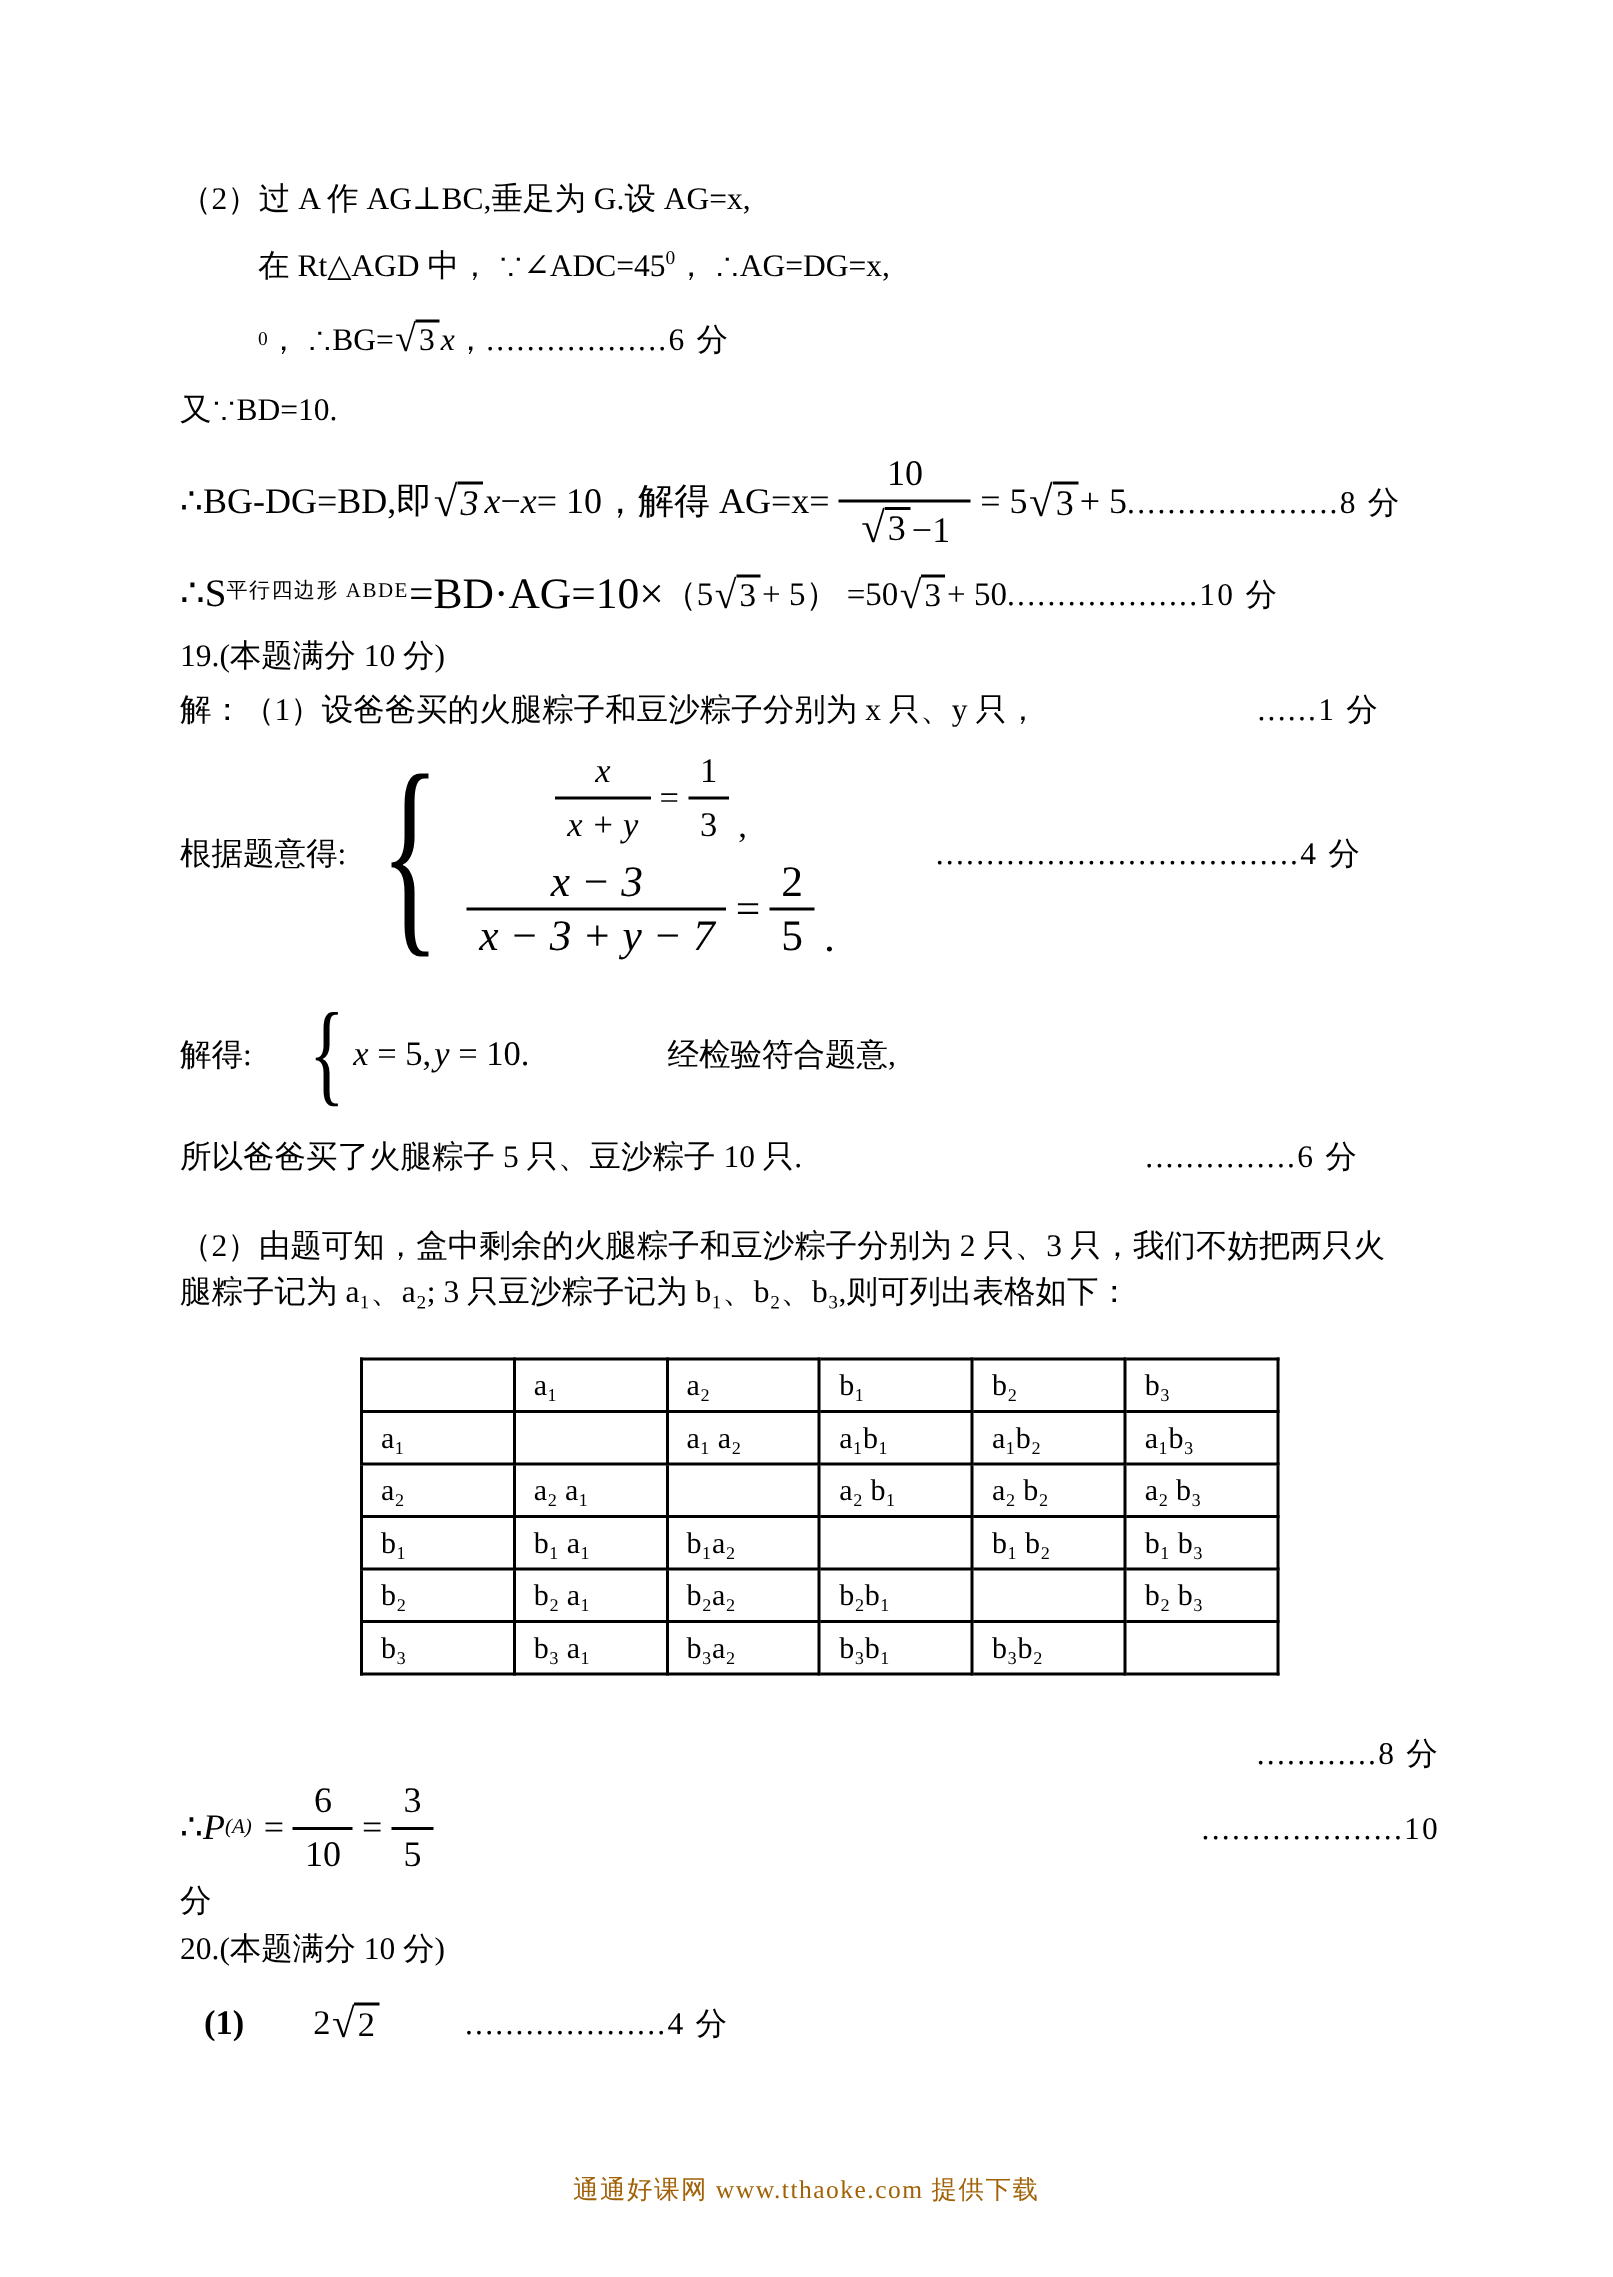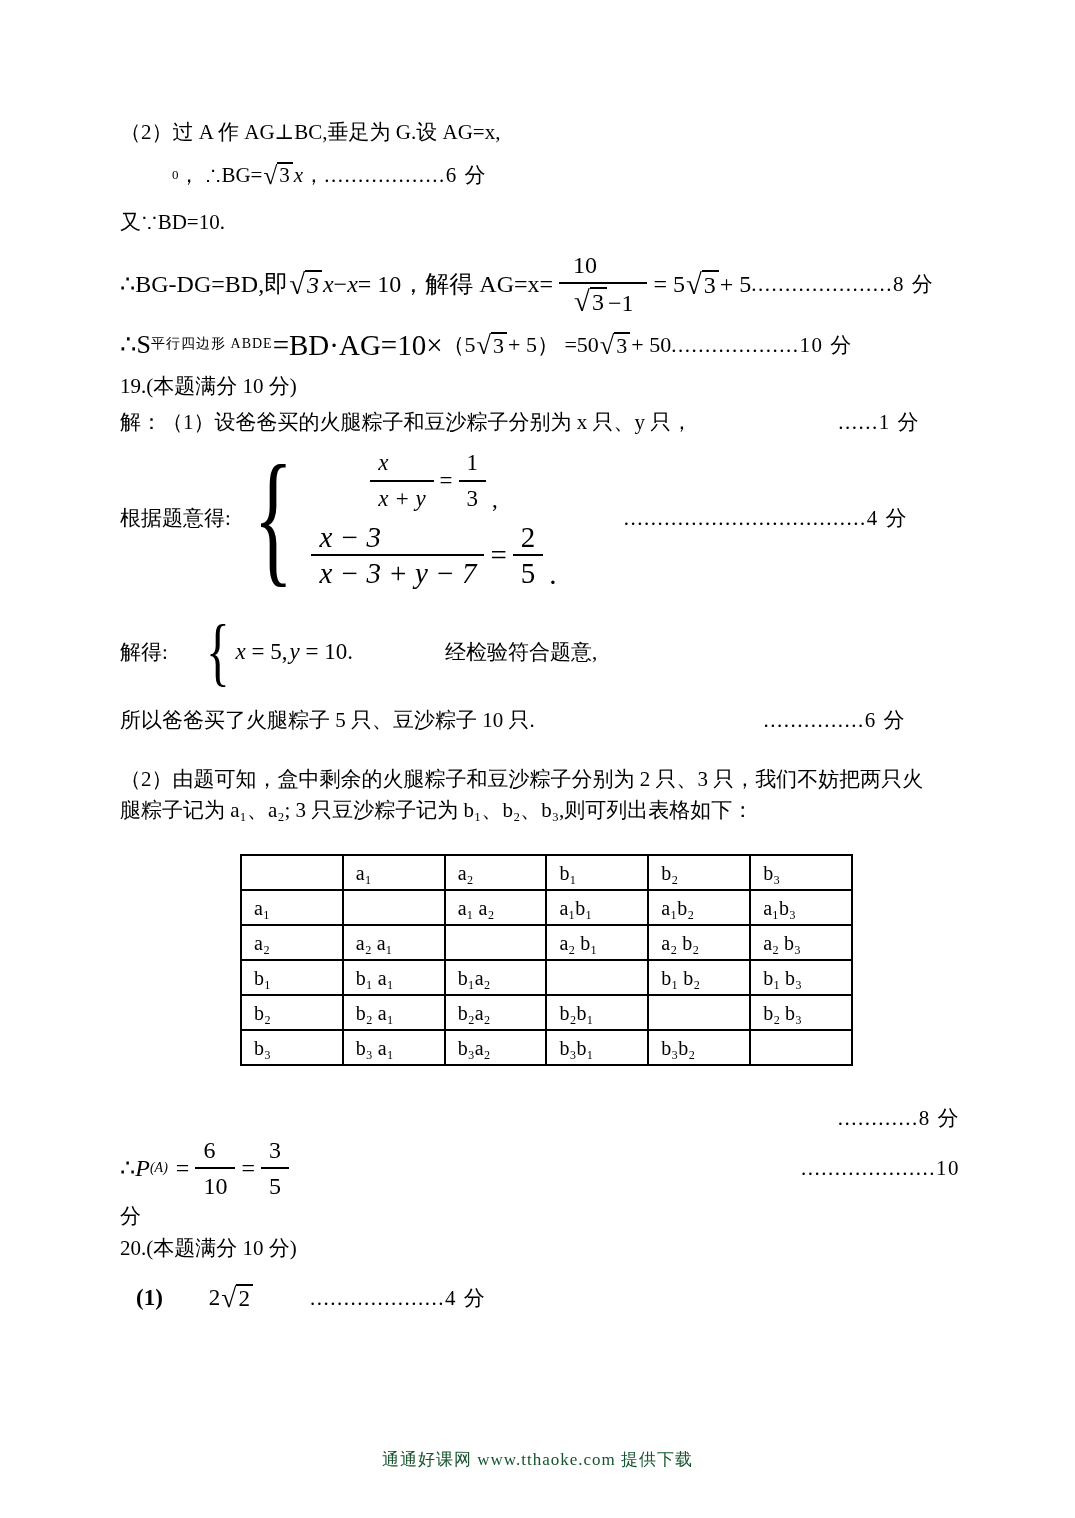--- a/index.html
+++ b/index.html
@@ -18,21 +18,21 @@
   }
   .mline{white-space:nowrap;}
   .indent{margin-left:52px;}
   sup{font-size:13px;}
   .row{display:flex;align-items:center;white-space:nowrap;}
   
   .sqrt{display:inline-flex;align-items:flex-end;white-space:nowrap;margin:0 1px;}
   .rad-sign{font-size:1.2em;line-height:0.95;}
   .rad-body{border-top:2px solid #000;padding:0 3px 0 2px;line-height:1.1;}
   
-  .frac{display:inline-block;text-align:left;vertical-align:middle;margin:0 6px;}
+  .frac{display:inline-block;text-align:center;vertical-align:middle;margin:0 6px;}
   .frac .num{display:block;padding:1px 8px 3px;}
   .frac .den{display:block;border-top:2px solid #000;padding:3px 8px 1px;}
   .vi{font-style:italic;}
   .dots{letter-spacing:1.5px;}
   
   .eq-line{font-size:24px;margin:0 0 12px;}
   .eq-line .frac .num,.eq-line .frac .den{padding-left:14px;padding-right:14px;}
   
   .area-line{font-size:22px;display:flex;align-items:center;margin:0 0 12px;}
   .area-big{font-size:29px;letter-spacing:0px;}
@@ -50,30 +50,31 @@
     border:2px solid #000;
     height:33px;
     padding:0 0 0 12px;
     font-size:20px;
     vertical-align:middle;
     white-space:nowrap;
   }
   .w-full{width:840px;}
   .footer{
     position:absolute;left:0;right:0;bottom:44px;
-    text-align:center;font-size:17px;color:#14532d;letter-spacing:1px;
+    text-align:center;font-size:17px;color:#a16207;letter-spacing:1px;
   }
 </style>
 </head>
 <body>
 
 <div class="page">
 
   <div class="mline" style="margin-bottom:12px">（2）过 A 作 AG⊥BC,垂足为 G.设 AG=x,</div>
 
+  <div class="mline indent" style="margin-bottom:18px"><span>在 Rt△AGD 中， ∵∠ADC=45</span><sup>0</sup><span>， ∴AG=DG=x,</span></div>
 
   <div class="row indent" style="margin-bottom:16px;height:34px">
       <sup>0</sup>
       <span>， ∴BG=</span>
     <span class="sqrt">
         <span class="rad-sign">√</span>
         <span class="rad-body">3</span>
       </span>
     <span class="vi">x</span>
     <span>，</span>

